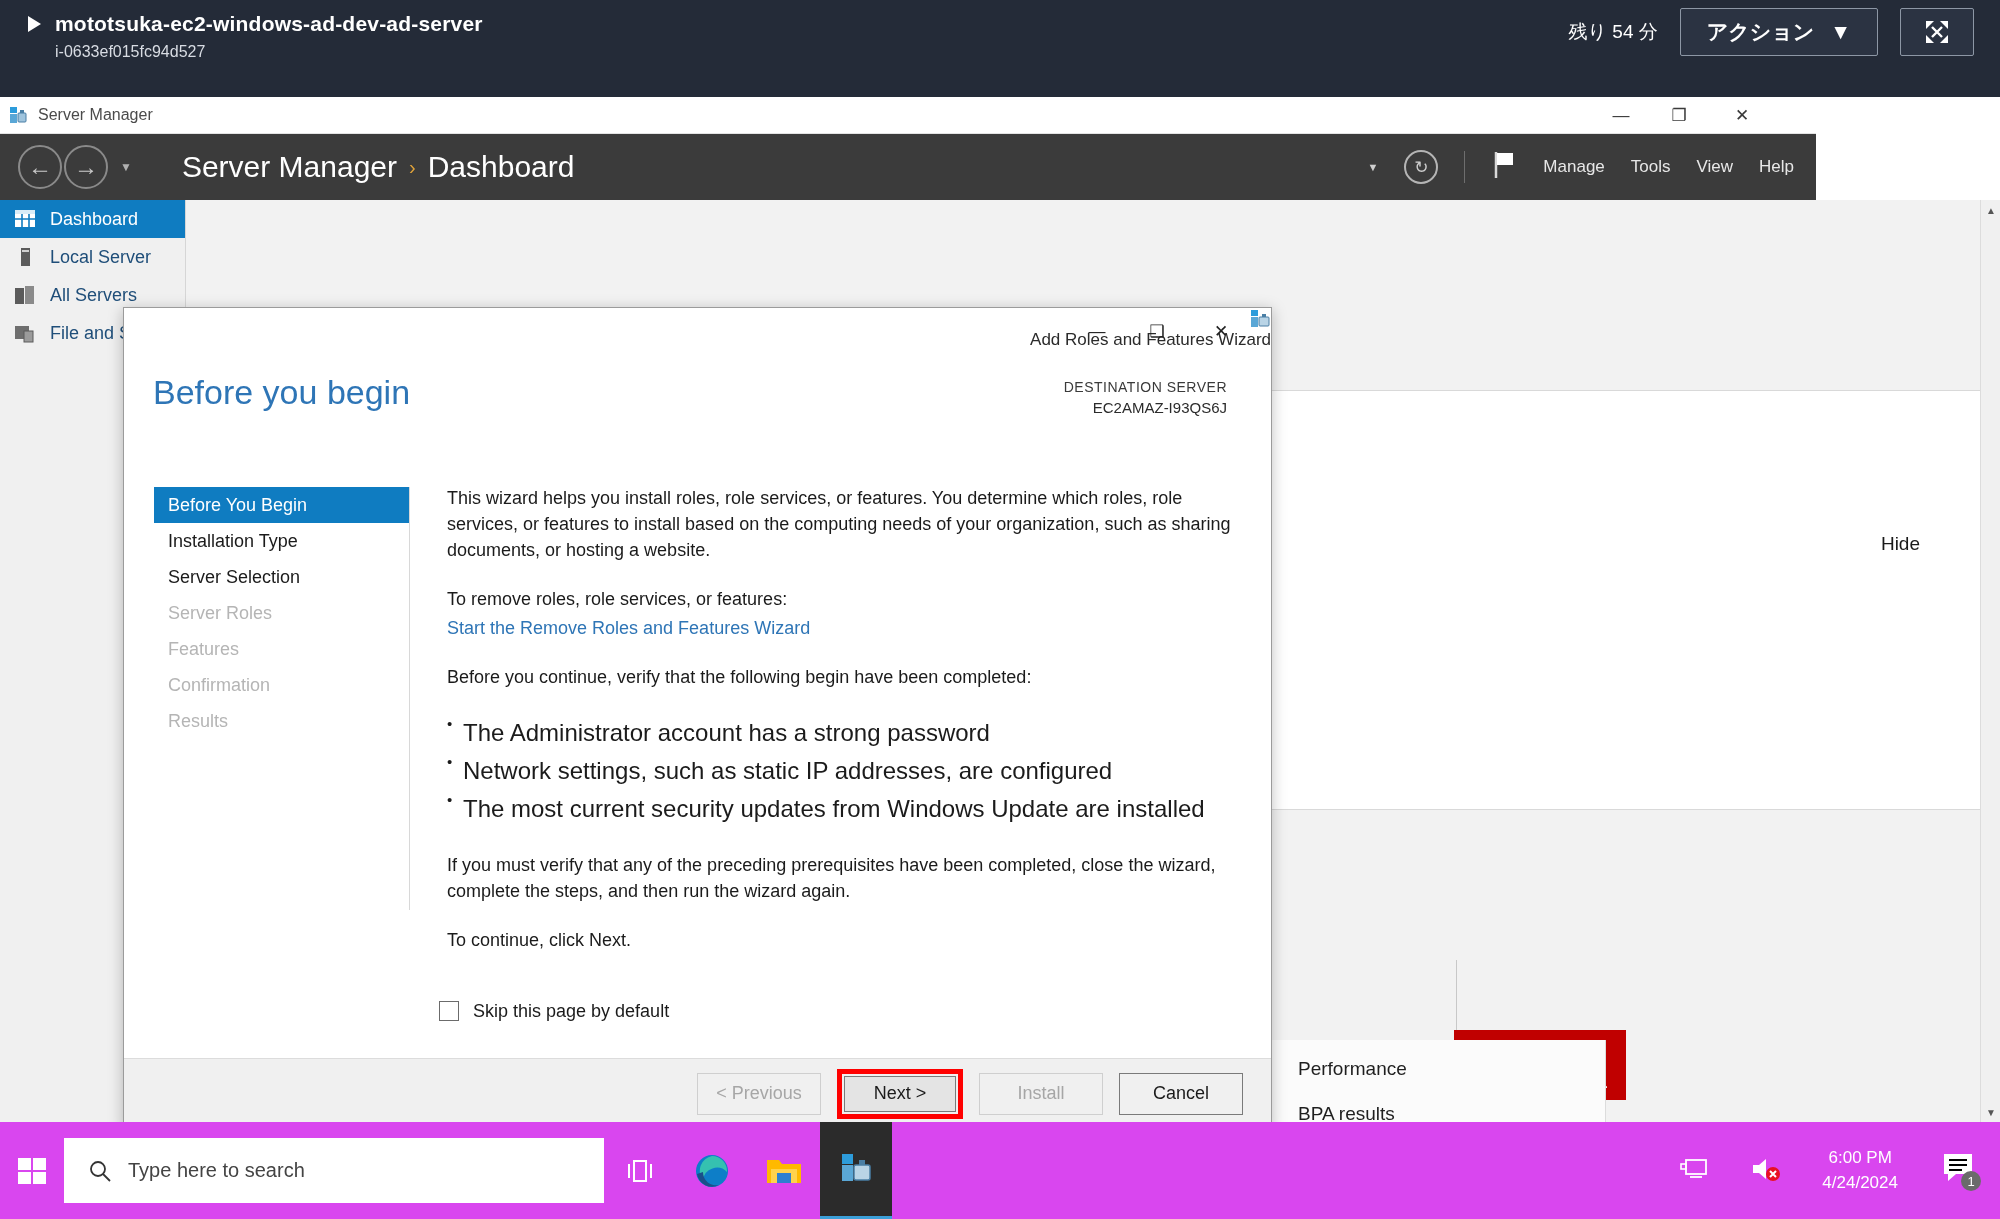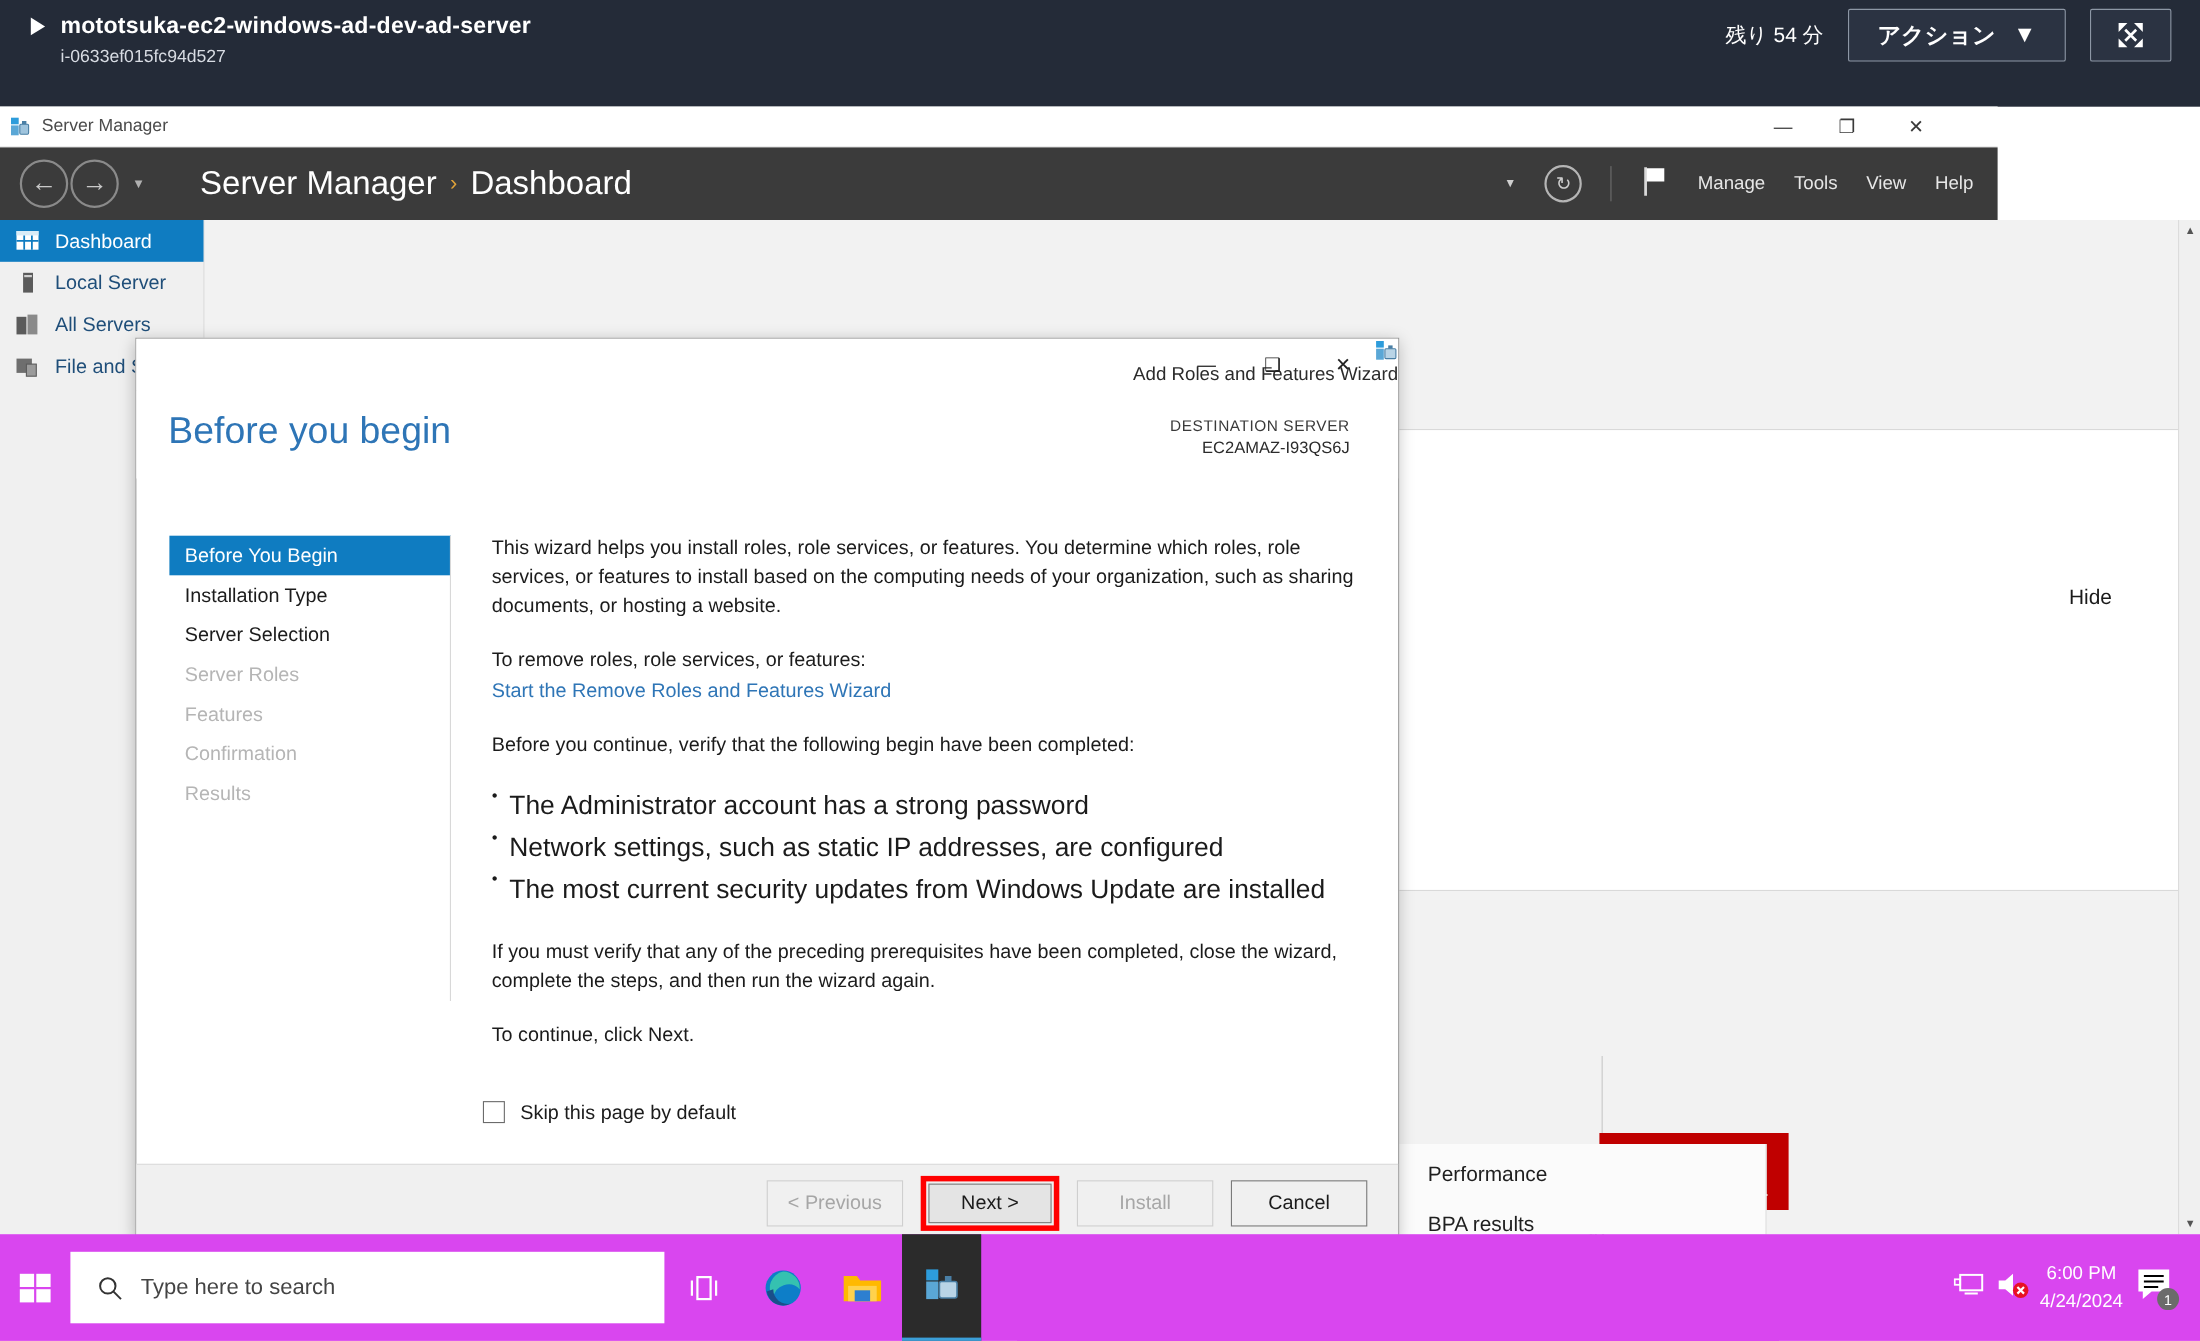--- a/index.html
+++ b/index.html
@@ -208,21 +208,21 @@
     display:flex; align-items:center;
   }
   #start-button { width:64px; height:97px; display:flex; align-items:center; justify-content:center; cursor:pointer;}
   #search-box {
     width:540px; height:65px; background:#ffffff; display:flex; align-items:center; gap:16px;
     padding-left: 24px; cursor:text;
   }
   #search-box .ph { font-size:20px; color:#444; }
   .tb-icon { width: 72px; height:97px; display:flex; align-items:center; justify-content:center; cursor:pointer;}
   .tb-icon.active { background:#2b2b2b; border-bottom: 3px solid #3b9fd8; }
-  #tray { position:absolute; right:0; top:0; height:97px; display:flex; align-items:center; gap: 8px; padding-right: 16px;}
+  #tray { position:absolute; right:0; top:0; height:97px; display:flex; align-items:center; gap: 40px; padding-right: 16px;}
   #clock { color:#ffffff; font-size:17px; text-align:center; line-height:1.45; cursor:pointer;}
   #notif-icon { width:46px; height:46px; position:relative; cursor:pointer;}
 </style>
 </head>
 <body>
 
 <div id="top-banner">
   <div id="banner-left">
     <div class="banner-title-row">
       <span class="tri-right"></span>

